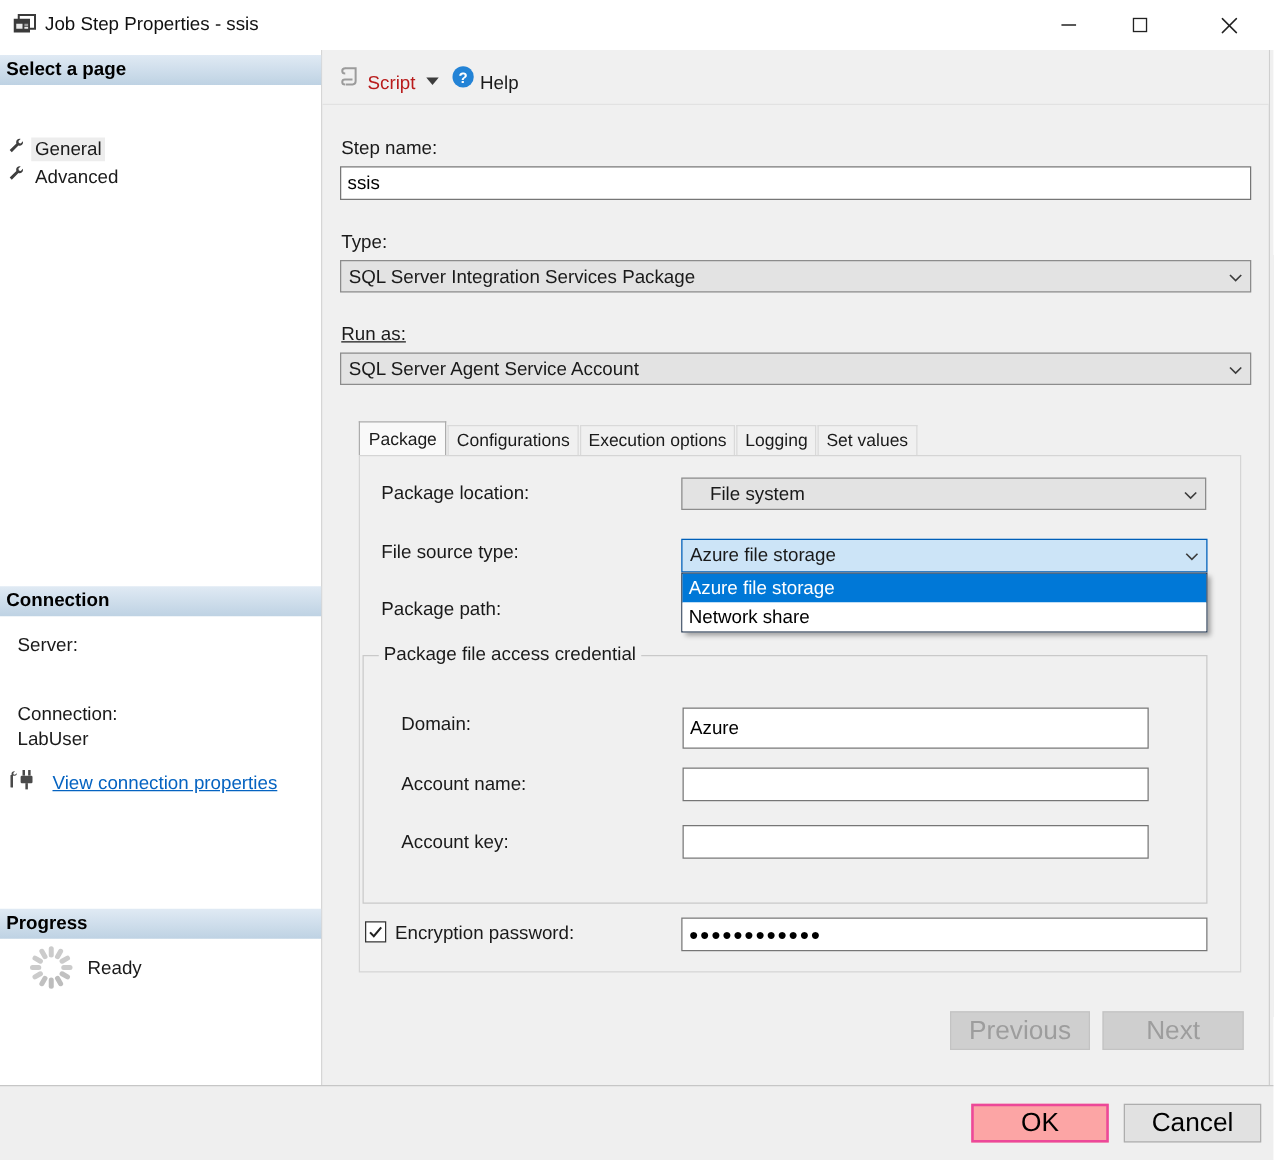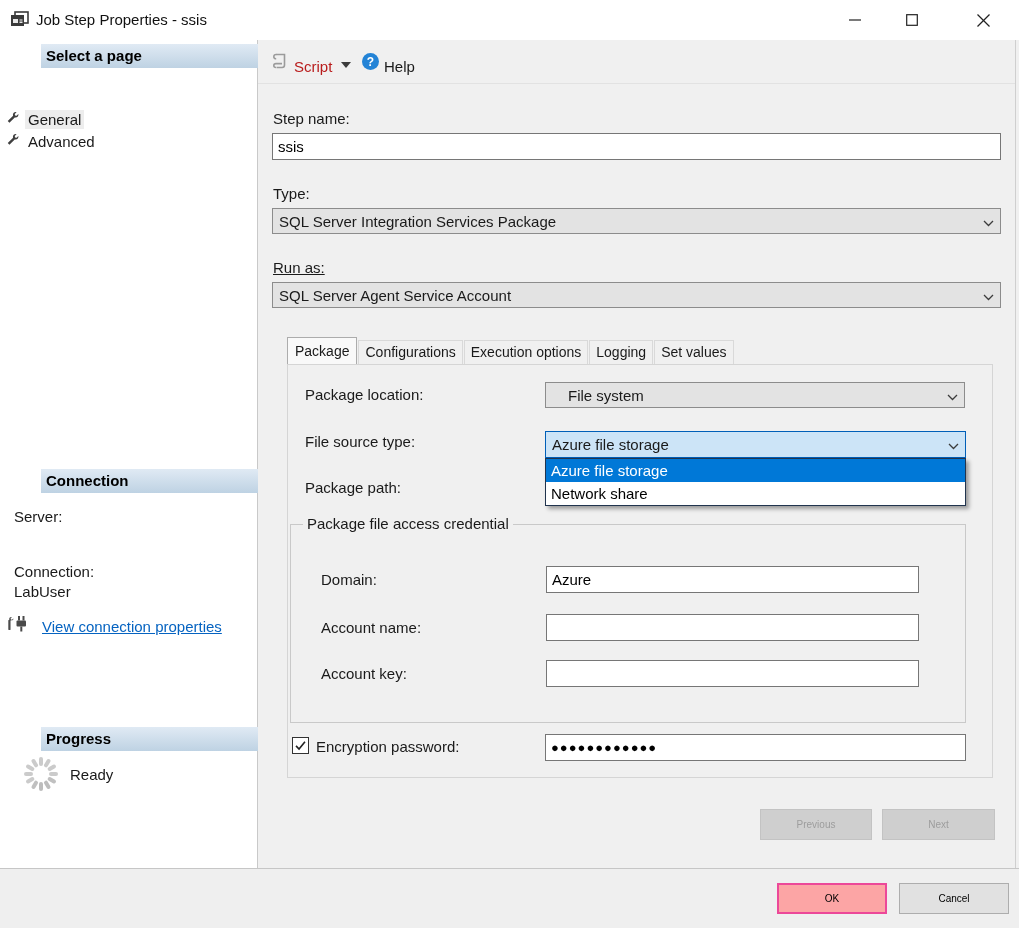--- a/index.html
+++ b/index.html
@@ -8,21 +8,21 @@
   .page { position:relative; width:1019px; height:928px; background:#fff; overflow:hidden; font-size:15px; }
   .abs { position:absolute; }
 
   
   .titlebar { left:0; top:0; width:846px; height:40px; background:#fff;text-align:right; }
   .title-text { left:36px; top:0; height:40px; line-height:40px; font-size:15px; color:#111; }
   .win-btn { width:46px; height:40px; top:0; display:flex; align-items:center; justify-content:center; cursor:default; }
 
   
   .sidebar { left:0; top:40px; width:258px; height:828px; background:#fff; border-right:1px solid #c9c9c9; }
-  .side-header { left:0; width:257px; height:24px; background:linear-gradient(180deg,#e0eaf4,#bed2e3); font-weight:bold; padding-left:5px; line-height:24px; color:#000;margin-left:41px; }
+  .side-header { left:0; width:257px; height:24px; background:linear-gradient(180deg,#e0eaf4,#bed2e3); font-weight:bold; padding-left:5px; line-height:24px; color:#000; }
   .side-item { left:0; width:257px; height:22px; display:flex; align-items:center; padding-left:6px; gap:5px; cursor:default; }
   .side-item .lbl { padding:1px 3px; }
   .side-item.selected .lbl { background:#ededed; }
   .side-label { color:#1a1a1a; }
   .link { color:#0563c1; text-decoration:underline; cursor:pointer; }
 
   
   .main { left:258px; top:40px; width:761px; height:828px; background:#f0f0f0; }
   .right-edge { left:1015px; top:40px; width:1px; height:828px; background:#cfcfcf; }
   .toolbar { left:258px; top:40px; width:757px; height:44px; background:#f0f0f0; border-bottom:1px solid #e2e2e2; }
@@ -46,21 +46,21 @@
   .dd-list { left:545px; top:458px; width:421px; background:#fff; border:1px solid #21344e; z-index:10; box-shadow:3px 3px 4px rgba(0,0,0,0.35); }
   .dd-item { height:23px; line-height:23px; padding:0 5px; background:#fff; color:#000; cursor:default; }
   .dd-item.selected { background:#0078d7; color:#fff; }
 
   .groupbox { left:290px; top:524px; width:676px; height:199px; border:1px solid #c9c9c9; }
   .group-title { position:absolute; left:12px; top:-10px; background:#f0f0f0; padding:0 4px; }
 
   .checkbox { width:17px; height:17px; background:#fff; border:1px solid #333; display:flex; align-items:center; justify-content:center; cursor:pointer; }
   .pwd { letter-spacing:1px; font-size:13px; font-weight:bold; display:flex; align-items:center; }
 
-  .btn { display:flex; align-items:center; justify-content:center; font-size:10px; cursor:pointer; }
+  .btn { display:flex; align-items:center; justify-content:center; font-size:21px; cursor:pointer; }
   .btn.disabled { background:#cfcfcf; border:1px solid #c3c3c3; color:#9d9d9d; cursor:default; }
   .btn.default { background:#fca5a5; border:2px solid #ec4899; color:#000; }
   .btn.normal { background:#e1e1e1; border:1px solid #adadad; color:#000; }
 
   .footer { left:0; top:868px; width:1019px; height:60px; background:#efefef; border-top:1px solid #c6c6c6; }
 </style>
 </head>
 <body>
 
 <div class="page">
@@ -218,21 +218,21 @@
   <div class="abs dd-list">
     <div class="dd-item selected">Azure file storage</div>
     <div class="dd-item">Network share</div>
   </div>
 
   <span class="abs form-label" style="left:305px; top:479px;">Package path:</span>
 
   <div class="abs groupbox">
     <span class="group-title form-label">Package file access credential</span>
     <span class="abs form-label" style="left:30px; top:46px;">Domain:</span>
-    <input class="abs text-input" style="left: 255px; top: 41px; width: 373px; height: 27px;" value="Azure">
+    <input class="abs text-input" style="left: 255px; top: 41px; width: 373px; height: 33px;" value="Azure">
     <span class="abs form-label" style="left:30px; top:94px;">Account name:</span>
     <input class="abs text-input" style="left: 255px; top: 89px; width: 373px; height: 27px;" value="">
     <span class="abs form-label" style="left:30px; top:140px;">Account key:</span>
     <input class="abs text-input" style="left: 255px; top: 135px; width: 373px; height: 27px;" value="">
   </div>
 
   <div class="abs checkbox" style="left:292px; top:737px;">
     <svg width="13" height="13" viewBox="0 0 16 16">
         <path d="M2.5 8.5 L6.2 12.3 L13.5 3.5" fill="none" stroke="#222" stroke-width="2"></path>
       </svg>

